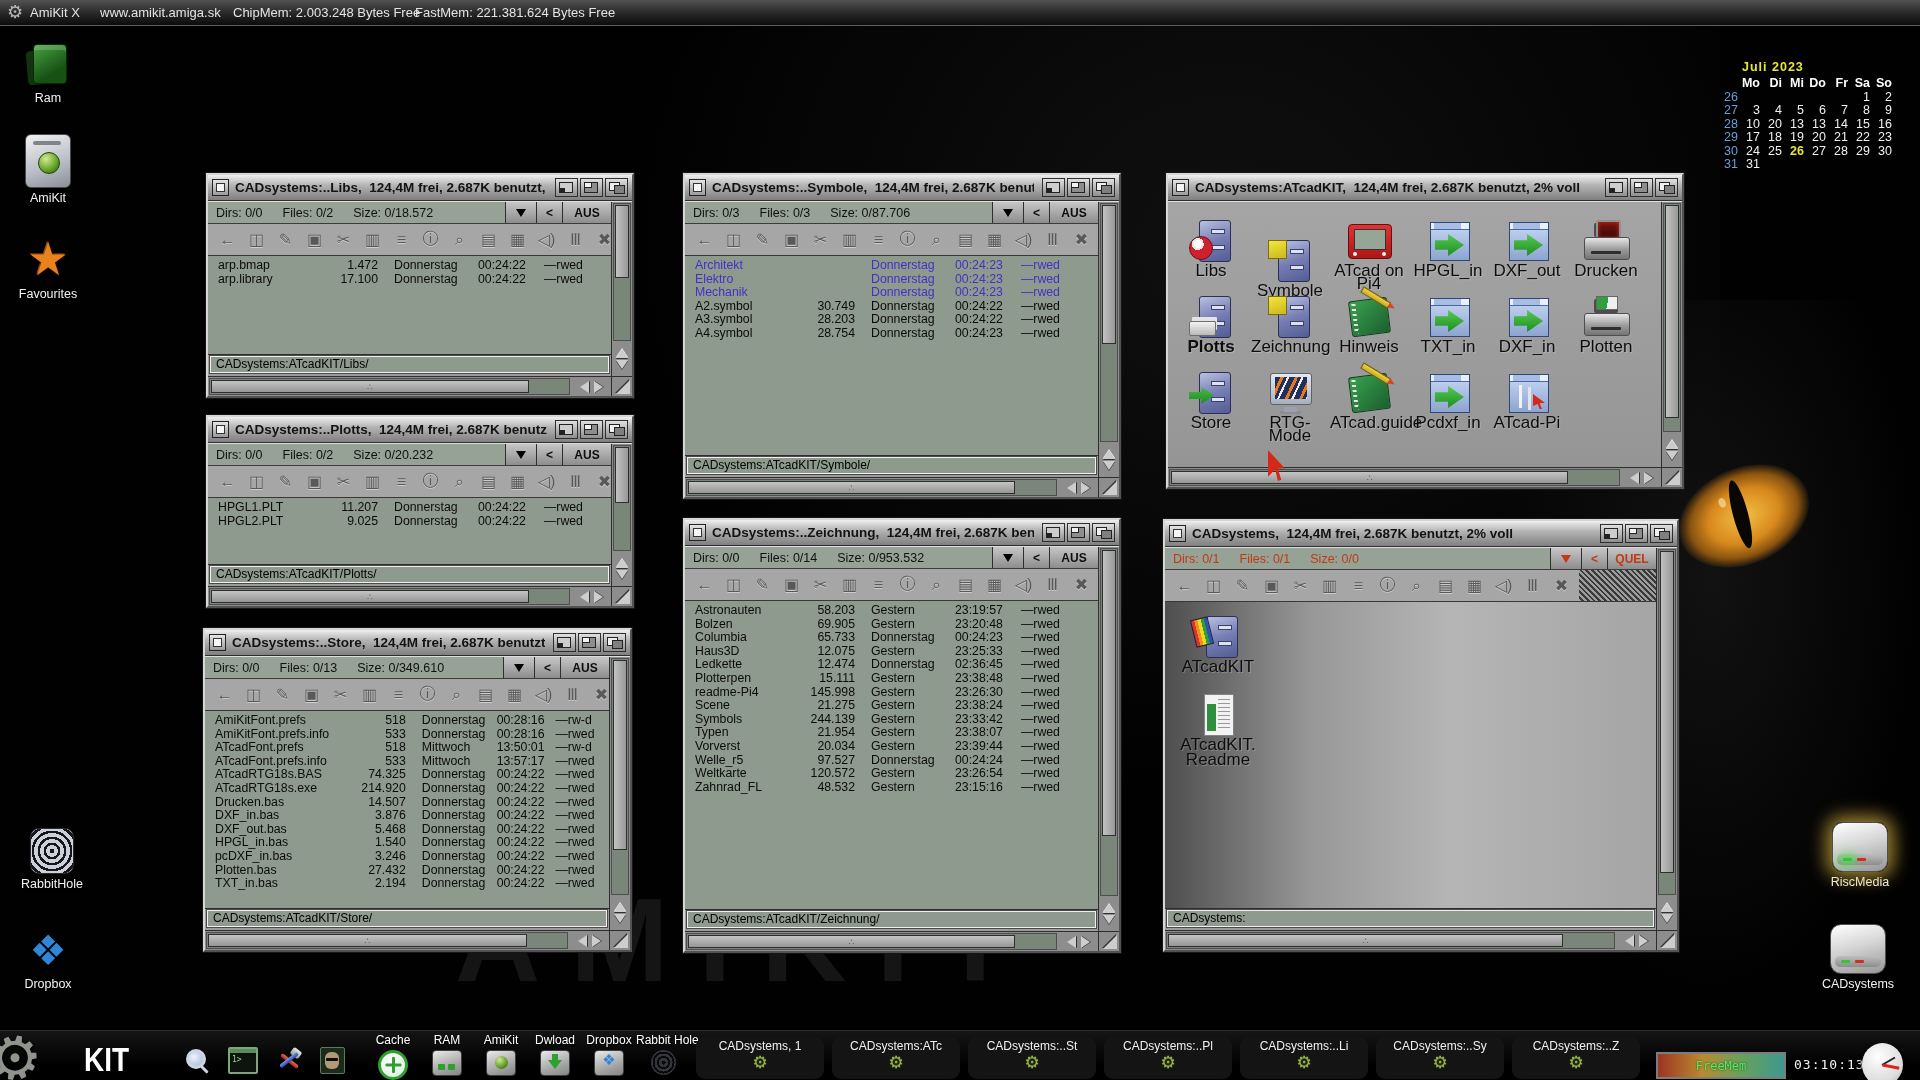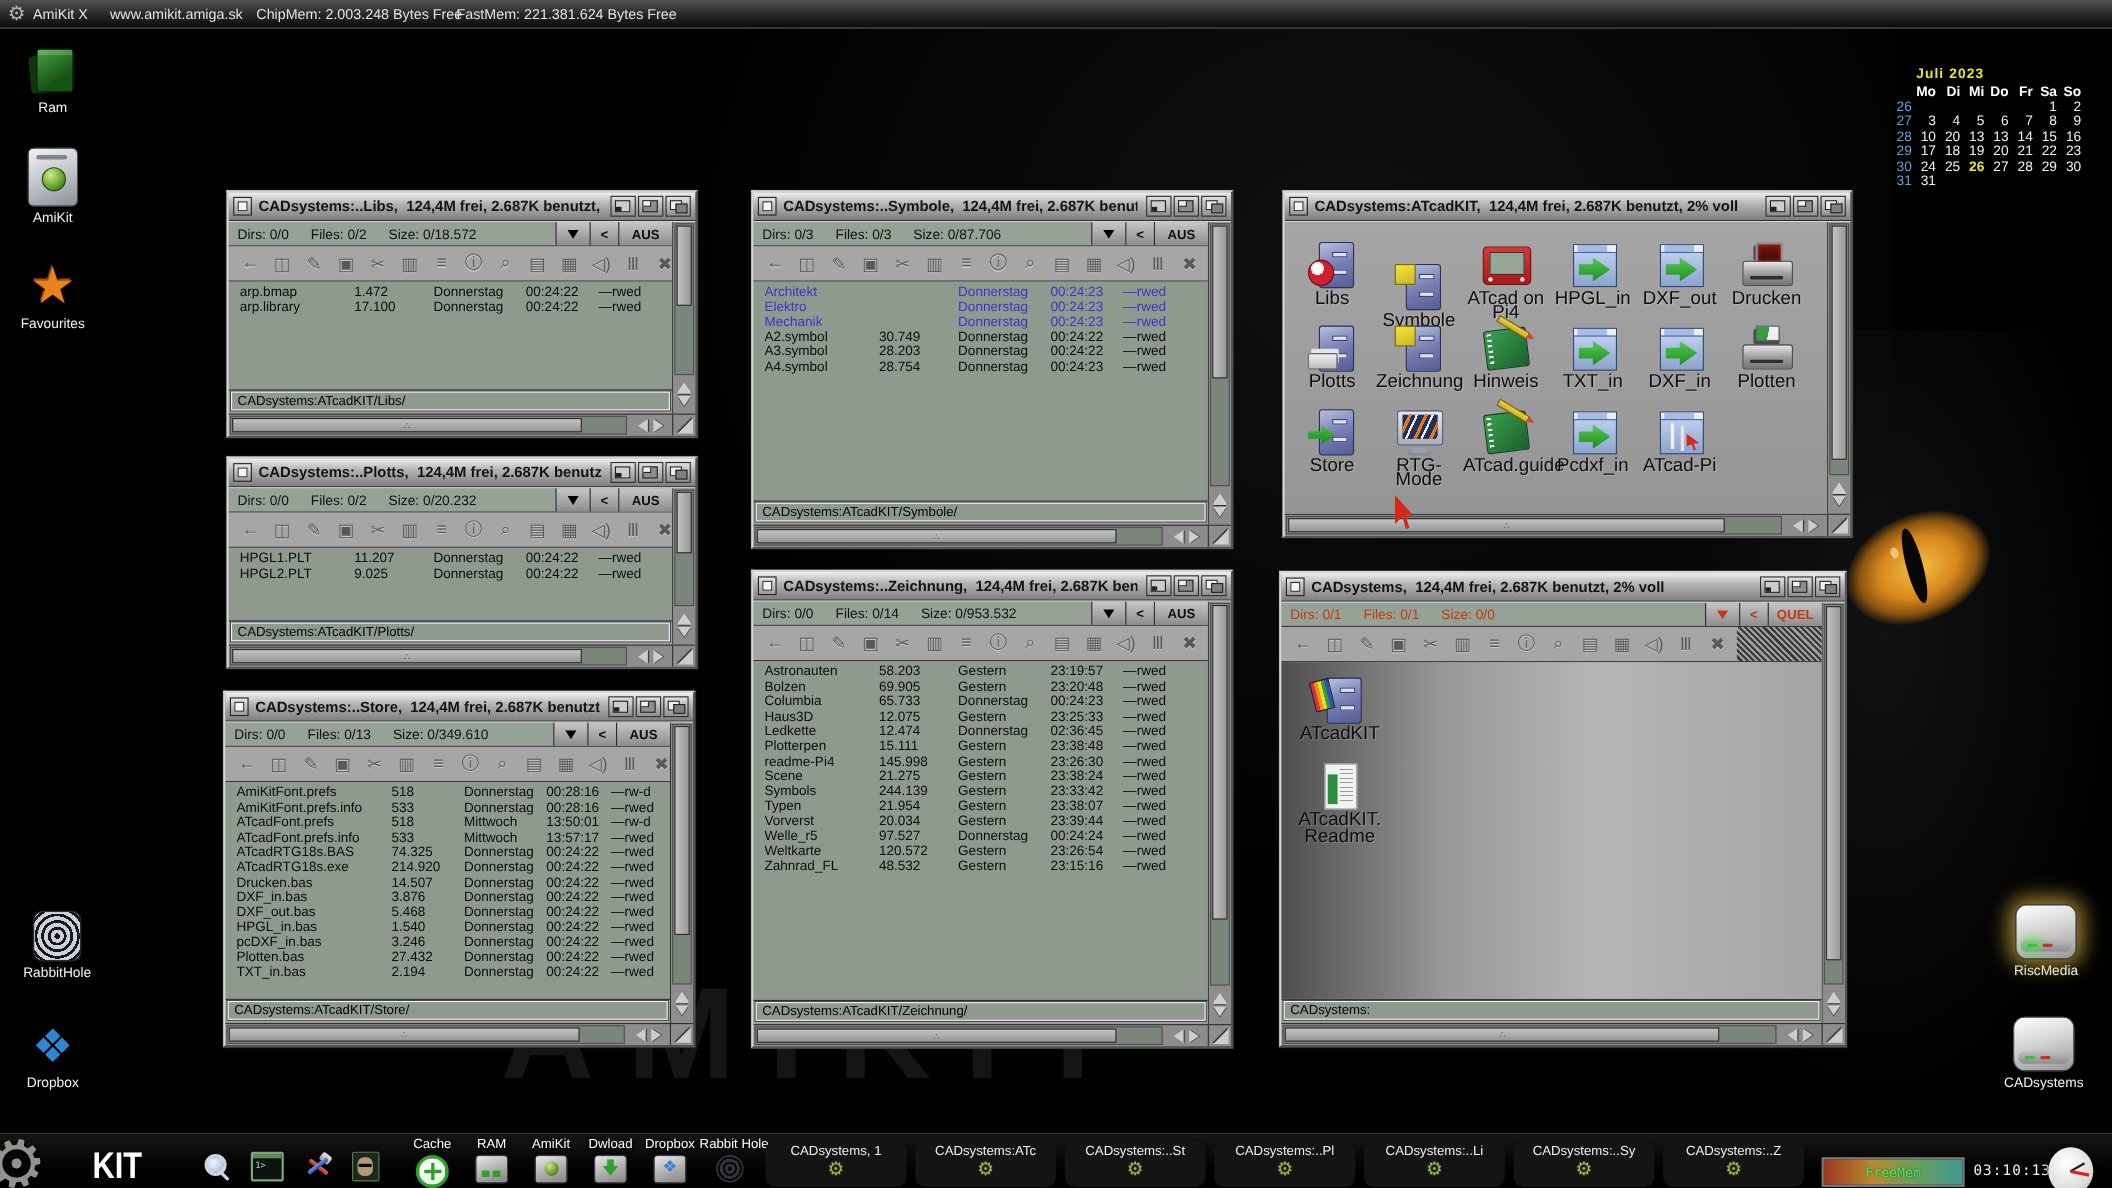--- a/index.html
+++ b/index.html
@@ -96,21 +96,21 @@
   .ibar.red .tri{border-top-color:#c23912}
   .tbrow{height:31px;flex:0 0 31px;display:flex;align-items:center;background:#a6a6a6;
          border-bottom:1px solid #383838;padding-left:5px}
   .ticon{width:29px;flex:0 0 29px;text-align:center;font-size:16px;color:#595959;text-shadow:0 1px 0 #cdcdcd;cursor:default}
   .tfill{flex:1;align-self:stretch;margin-left:3px;
          background:repeating-linear-gradient(45deg,#9c9c9c 0 2px,#3a3a3a 2px 4px)}
   .list{flex:1;min-height:0;background:#8e9a8e;overflow:hidden;padding:3px 0 0 10px;
         font-size:12.3px;color:#0b0b0b}
   .row{display:flex;height:13.6px;line-height:13.6px;white-space:pre}
   .row .cn{width:104px;overflow:hidden}
-  .row .cs{width:56px;text-align:left;margin-right:16px}
+  .row .cs{width:56px;text-align:right;margin-right:16px}
   .row .cd{width:84px}.row .ct{width:66px}.row .cp{width:60px}
   .win-store .row .cn{width:158px}
   .row.dir{color:#4331c8}
   .icons{flex:1;min-height:0;position:relative;background:linear-gradient(180deg,#a5a5a5,#959595)}
   .icons.grad{background:linear-gradient(90deg,#4e4e4e 0%,#989898 30%,#b5b5b5 58%,#a5a5a5 100%)}
   .dicon{position:absolute;width:78px;text-align:center}
   .ilabel{display:block;font-size:17px;line-height:13px;color:#0d0d0d;margin-top:2px;
           text-shadow:1px 1px 0 rgba(255,255,255,.22)}
   .pathrow{height:19px;flex:0 0 19px;border-top:1px solid #2e2e2e;background:#9c9c9c;padding:1px 2px}
   .pathfield{height:15px;background:#8e9a8e;border:1px solid #f0f0f0;box-shadow:0 0 0 1px #4a4a4a;
@@ -837,21 +837,21 @@
                 <span class="ik">
                   <span class="k-printer">
                     <span class="pr-top"></span>
                     <span class="pr-screen"></span>
                     <span class="pr-body"></span>
                     <span class="pr-slot"></span>
                   </span>
                 </span>
                 <span class="ilabel">Drucken</span>
               </div>
-              <div class="dicon" style="left: 4px; top: 94px;">
+              <div class="dicon" style="left: 4px; top: 94px; font-weight: bold;">
                 <span class="ik">
                   <span class="kdr"></span>
                   <span class="bd bd-print"></span>
                 </span>
                 <span class="ilabel">Plotts</span>
               </div>
               <div class="dicon" style="left: 83px; top: 94px;">
                 <span class="ik">
                   <span class="kdr"></span>
                   <span class="bd bd-note"></span>

